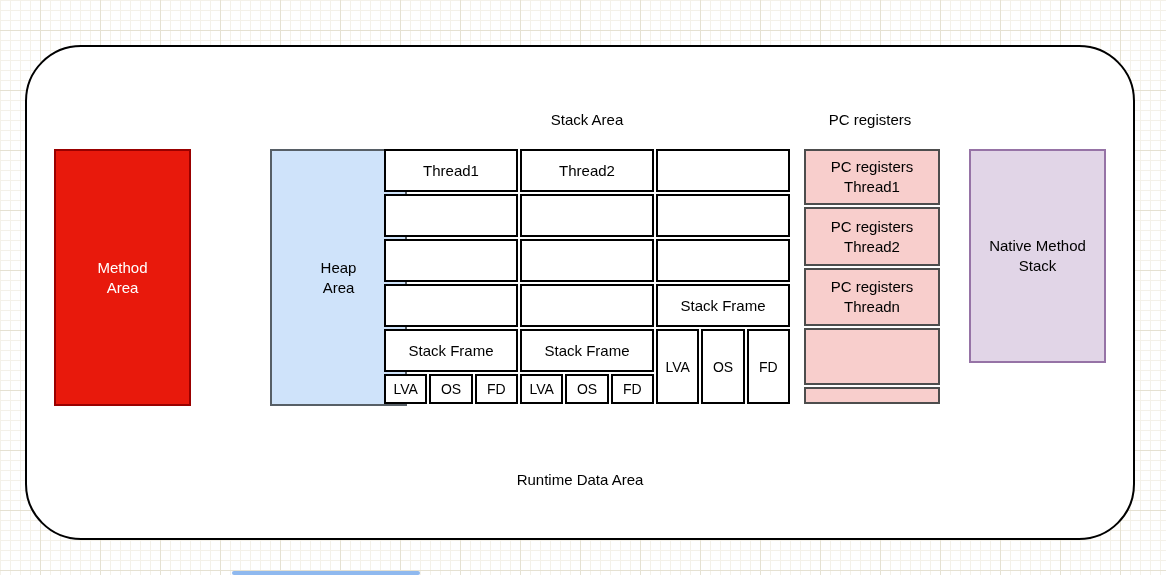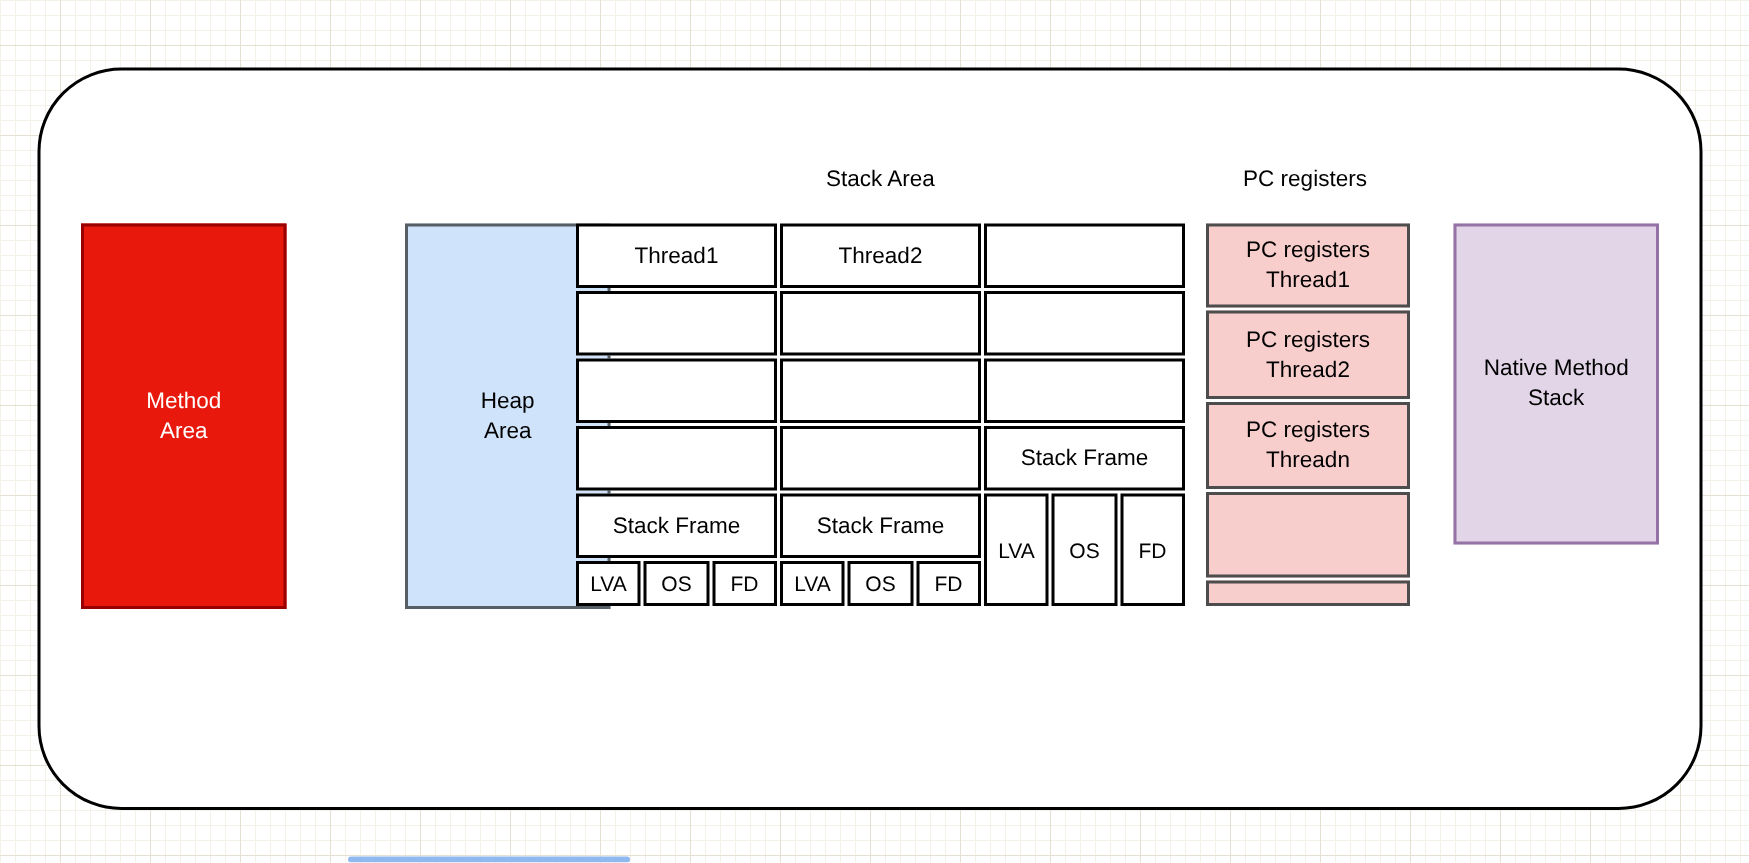--- a/index.html
+++ b/index.html
@@ -71,20 +71,21 @@
 </style>
 </head>
 <body>
 
 <div class="canvas">
 
   <div class="abs container"></div>
 
   <div class="abs floating-title stack-title">Stack Area</div>
   <div class="abs floating-title pc-title">PC registers</div>
+  <div class="abs floating-title runtime-title">Runtime Data Area</div>
 
   <div class="abs center method">
     <span class="lbl">Method
 Area</span>
   </div>
 
   <div class="abs center heap">
     <span class="lbl">Heap
 Area</span>
   </div>

